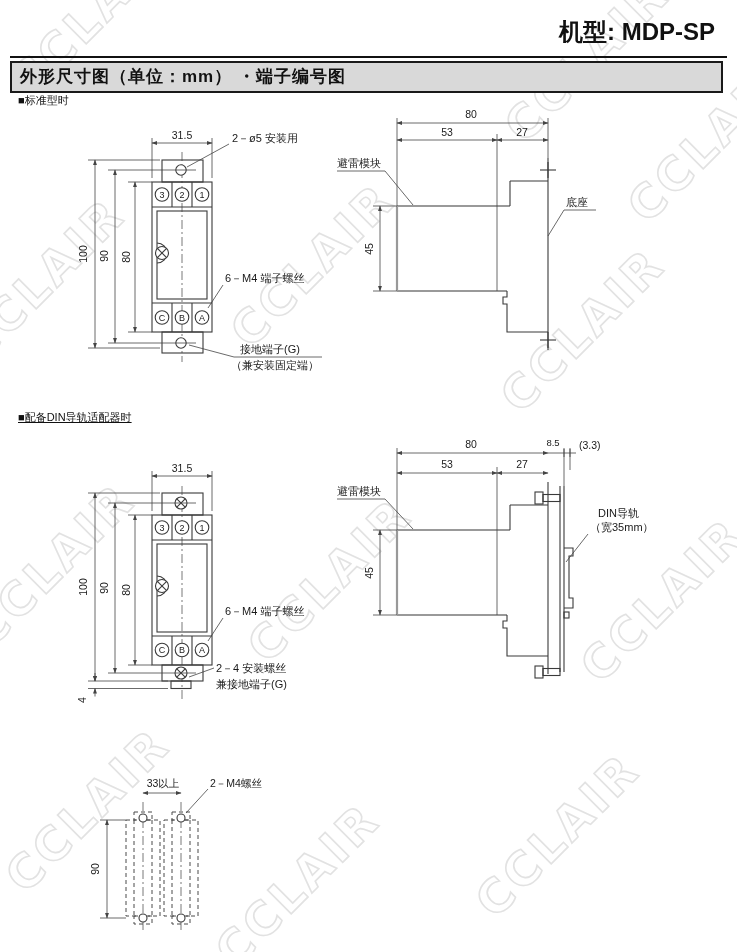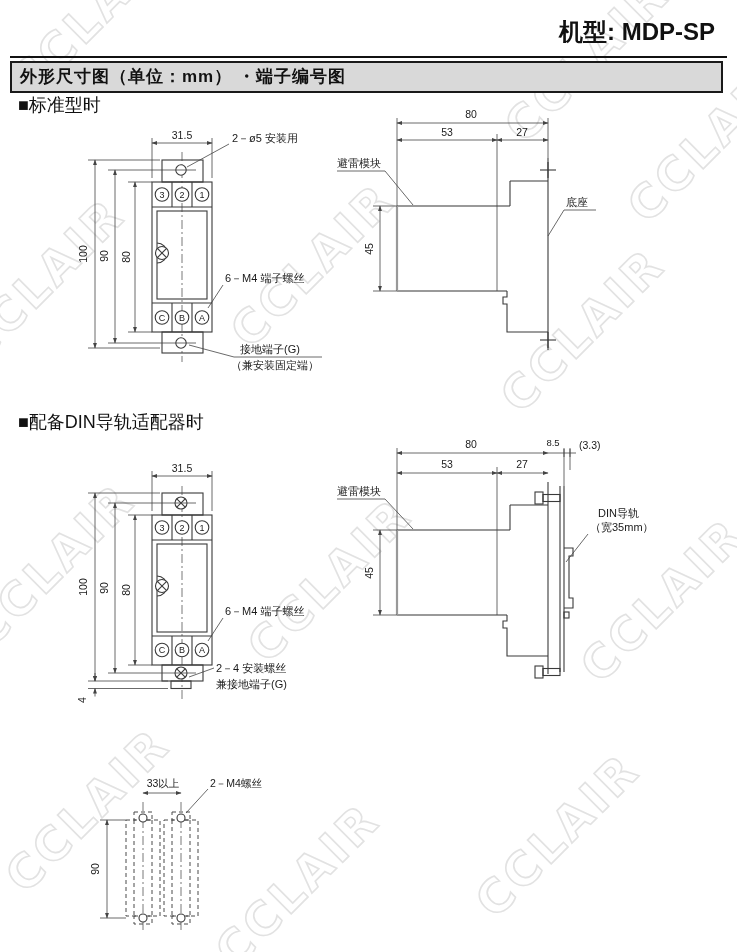--- a/index.html
+++ b/index.html
@@ -8,23 +8,23 @@
   
   .wm{position:absolute;font-family:"DejaVu Sans",sans-serif;font-weight:bold;font-size:46px;
       letter-spacing:4px;color:transparent;-webkit-text-stroke:1.6px #e2e2e2;
       transform:rotate(-45deg);white-space:nowrap;pointer-events:none;}
   .title{position:absolute;top:16px;right:22px;font-size:24px;font-weight:bold;margin-left:20px;}
   .rule{position:absolute;left:10px;top:56px;width:717px;height:0;border-top:2px solid #111;}
   .hbar{position:absolute;left:10px;width:701px;background:#d9d9d9;border:2px solid #1a1a1a;
         font-size:17px;font-weight:bold;padding:2px 0 3px 8px;letter-spacing:1px;}
   .hbar1{top:61px;}
   .hbar2{top:745px;}
-  .subhead{position:absolute;left:18px;font-size:18px;}
+  .subhead{position:absolute;left:18px;font-size:11px;}
   .sub1{top:93px;}
-  .sub2{top:410px;}
+  .sub2{top:410px;text-decoration:underline;}
   svg{position:absolute;left:0;}
   svg text{font-family:"Liberation Sans","DejaVu Sans",sans-serif;fill:#1a1a1a;}
   .ln{stroke:#3a3a3a;stroke-width:1.1;fill:none;}
   .gray{stroke:#999;stroke-width:2.2;fill:none;}
   .dim{stroke:#444;stroke-width:0.8;fill:none;}
   .cl{stroke:#555;stroke-width:0.8;fill:none;stroke-dasharray:9 3 2 3;}
   .dash{stroke:#4a4a4a;stroke-width:1;fill:none;stroke-dasharray:4 3;}
   .arr{fill:#444;}
   .t10{font-size:10.5px;}
   .t11{font-size:11px;}

